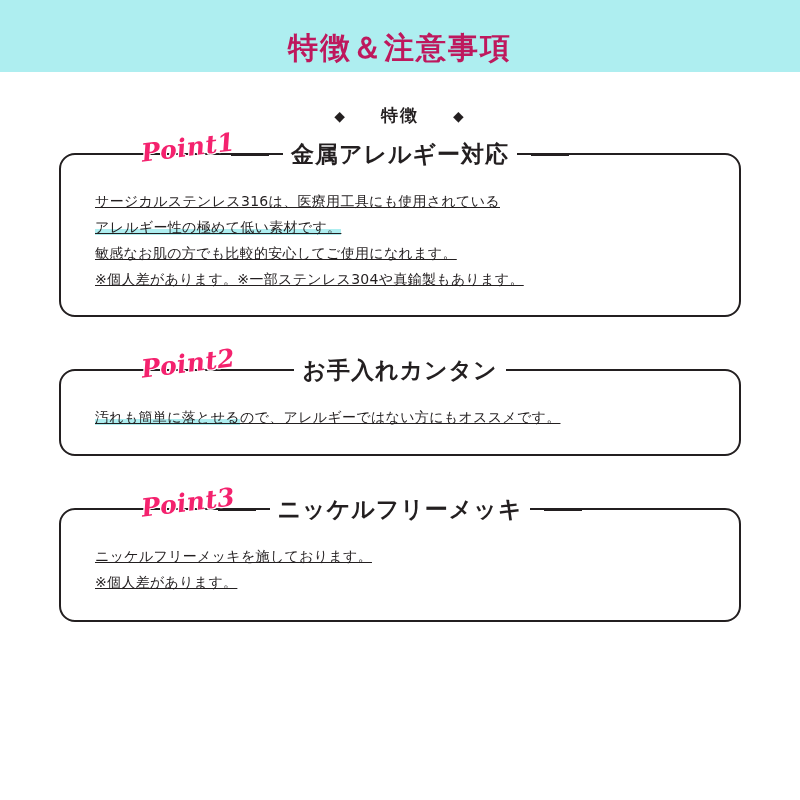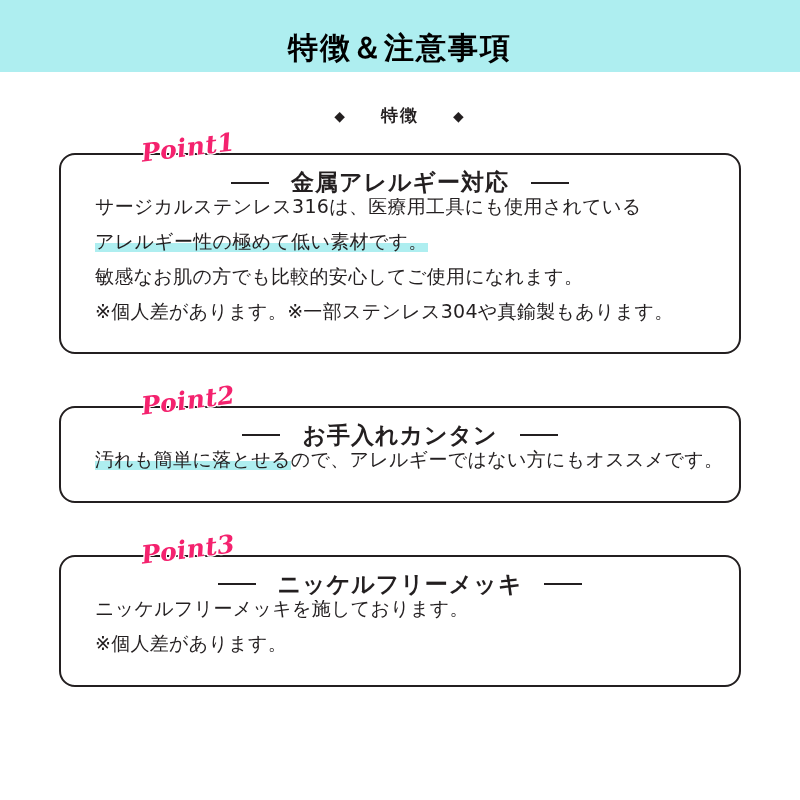--- a/index.html
+++ b/index.html
@@ -26,21 +26,21 @@
     height: 72px;
     background: #aeeef0;
     display: flex;
     align-items: center;
     justify-content: center;
   }
   .header-title {
     font-size: 30px;
     font-weight: bold;
     letter-spacing: 2px;
-    color: #000000;
+    color: #be185d;
     margin-top: 24px;
   }
 
   
   .section-heading {
     margin-top: 32px;
     display: flex;
     align-items: center;
     justify-content: center;
     gap: 34px;
@@ -87,40 +87,40 @@
   }
   .point-title-wrap {
     position: absolute;
     top: -16px;
     left: 0;
     right: 0;
     display: flex;
     align-items: center;
     justify-content: center;
     gap: 14px;
-    margin-top: 28px;
   }
   .title-rule {
     width: 38px;
     height: 2px;
     background: #231f20;
   }
   .point-title {
     background: #ffffff;
     padding: 0 8px;
     font-size: 23px;
     font-weight: bold;
     letter-spacing: 1px;
     white-space: nowrap;
   }
   .point-body {
-    font-size: 19px;
+    font-size: 14px;
     line-height: 1.85;
     letter-spacing: 0.3px;
     padding-left: 8px;
+    text-decoration: underline;
   }
   .point-body .line {
     white-space: nowrap;
   }
   .hl {
     background: linear-gradient(transparent 58%, #aeeef0 58%, #aeeef0 96%, transparent 96%);
     padding-bottom: 1px;
   }
 
   

